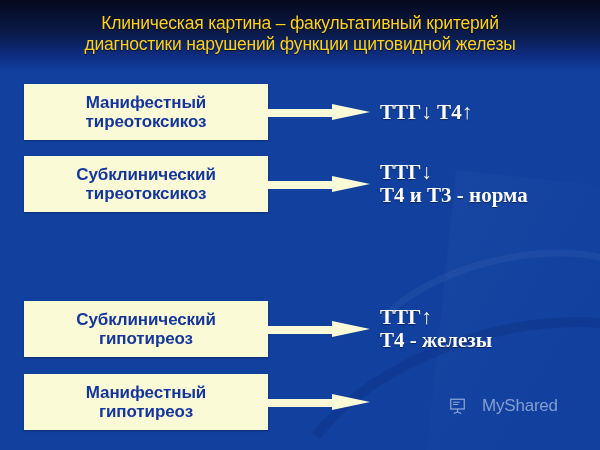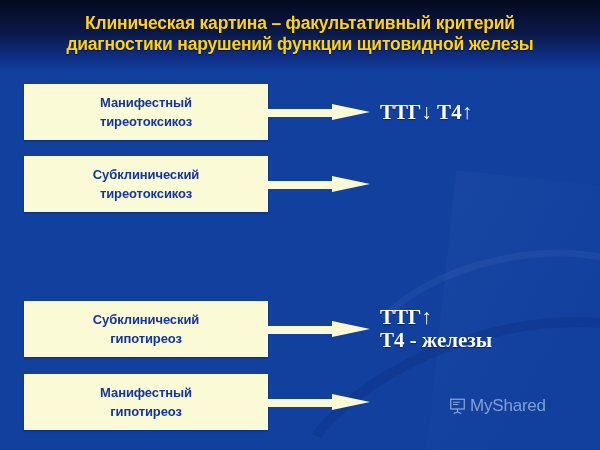--- a/index.html
+++ b/index.html
@@ -63,21 +63,21 @@
 
   
   #title {
     position: absolute;
     left: 0;
     top: 13px;
     width: 600px;
     text-align: center;
     color: #FFD11A;
     font-size: 17.5px;
-    font-weight: bold;
+    font-weight: normal;
     line-height: 21px;
     letter-spacing: -0.2px;
     text-shadow: 0 1px 1px rgba(0,0,0,0.55);
     white-space: pre-line;
   }
 
   
   .row {
     position: absolute;
     left: 0;
@@ -98,21 +98,21 @@
     width: 244px;
     height: 56px;
     background: #FAFAD7;
     display: flex;
     align-items: center;
     justify-content: center;
     box-shadow: 0 1px 2px rgba(0, 0, 0, 0.30);
   }
   .box-text {
     color: #14359B;
-    font-size: 13px;
+    font-size: 17px;
     font-weight: bold;
     line-height: 19px;
     text-align: center;
     white-space: pre-line;
     letter-spacing: -0.1px;
   }
   .box-text.caps {
     letter-spacing: 0.4px;
   }
 
@@ -162,21 +162,21 @@
   }
   .result-3 { left: 374px; }
 
   
   #watermark {
     position: absolute;
     left: 448px;
     top: 396px;
     display: flex;
     align-items: center;
-    gap: 3px;
+    gap: 15px;
     opacity: 0.62;
     pointer-events: none;
   }
   #watermark .wm-text {
     color: #C8D6EC;
     font-family: "Liberation Sans", sans-serif;
     font-size: 17px;
     font-weight: normal;
     letter-spacing: -0.2px;
   }
@@ -212,20 +212,22 @@
 
   <div class="row row-2">
     <div class="box">
       <div class="box-text">Субклинический
 тиреотоксикоз</div>
     </div>
     <div class="arrow">
       <div class="shaft"></div>
         <div class="head"></div>
     </div>
+    <div class="result">ТТГ↓
+Т4 и Т3 - норма</div>
   </div>
 
 
   <div class="row row-4">
     <div class="box">
       <div class="box-text">Субклинический
 гипотиреоз</div>
     </div>
     <div class="arrow">
       <div class="shaft"></div>

